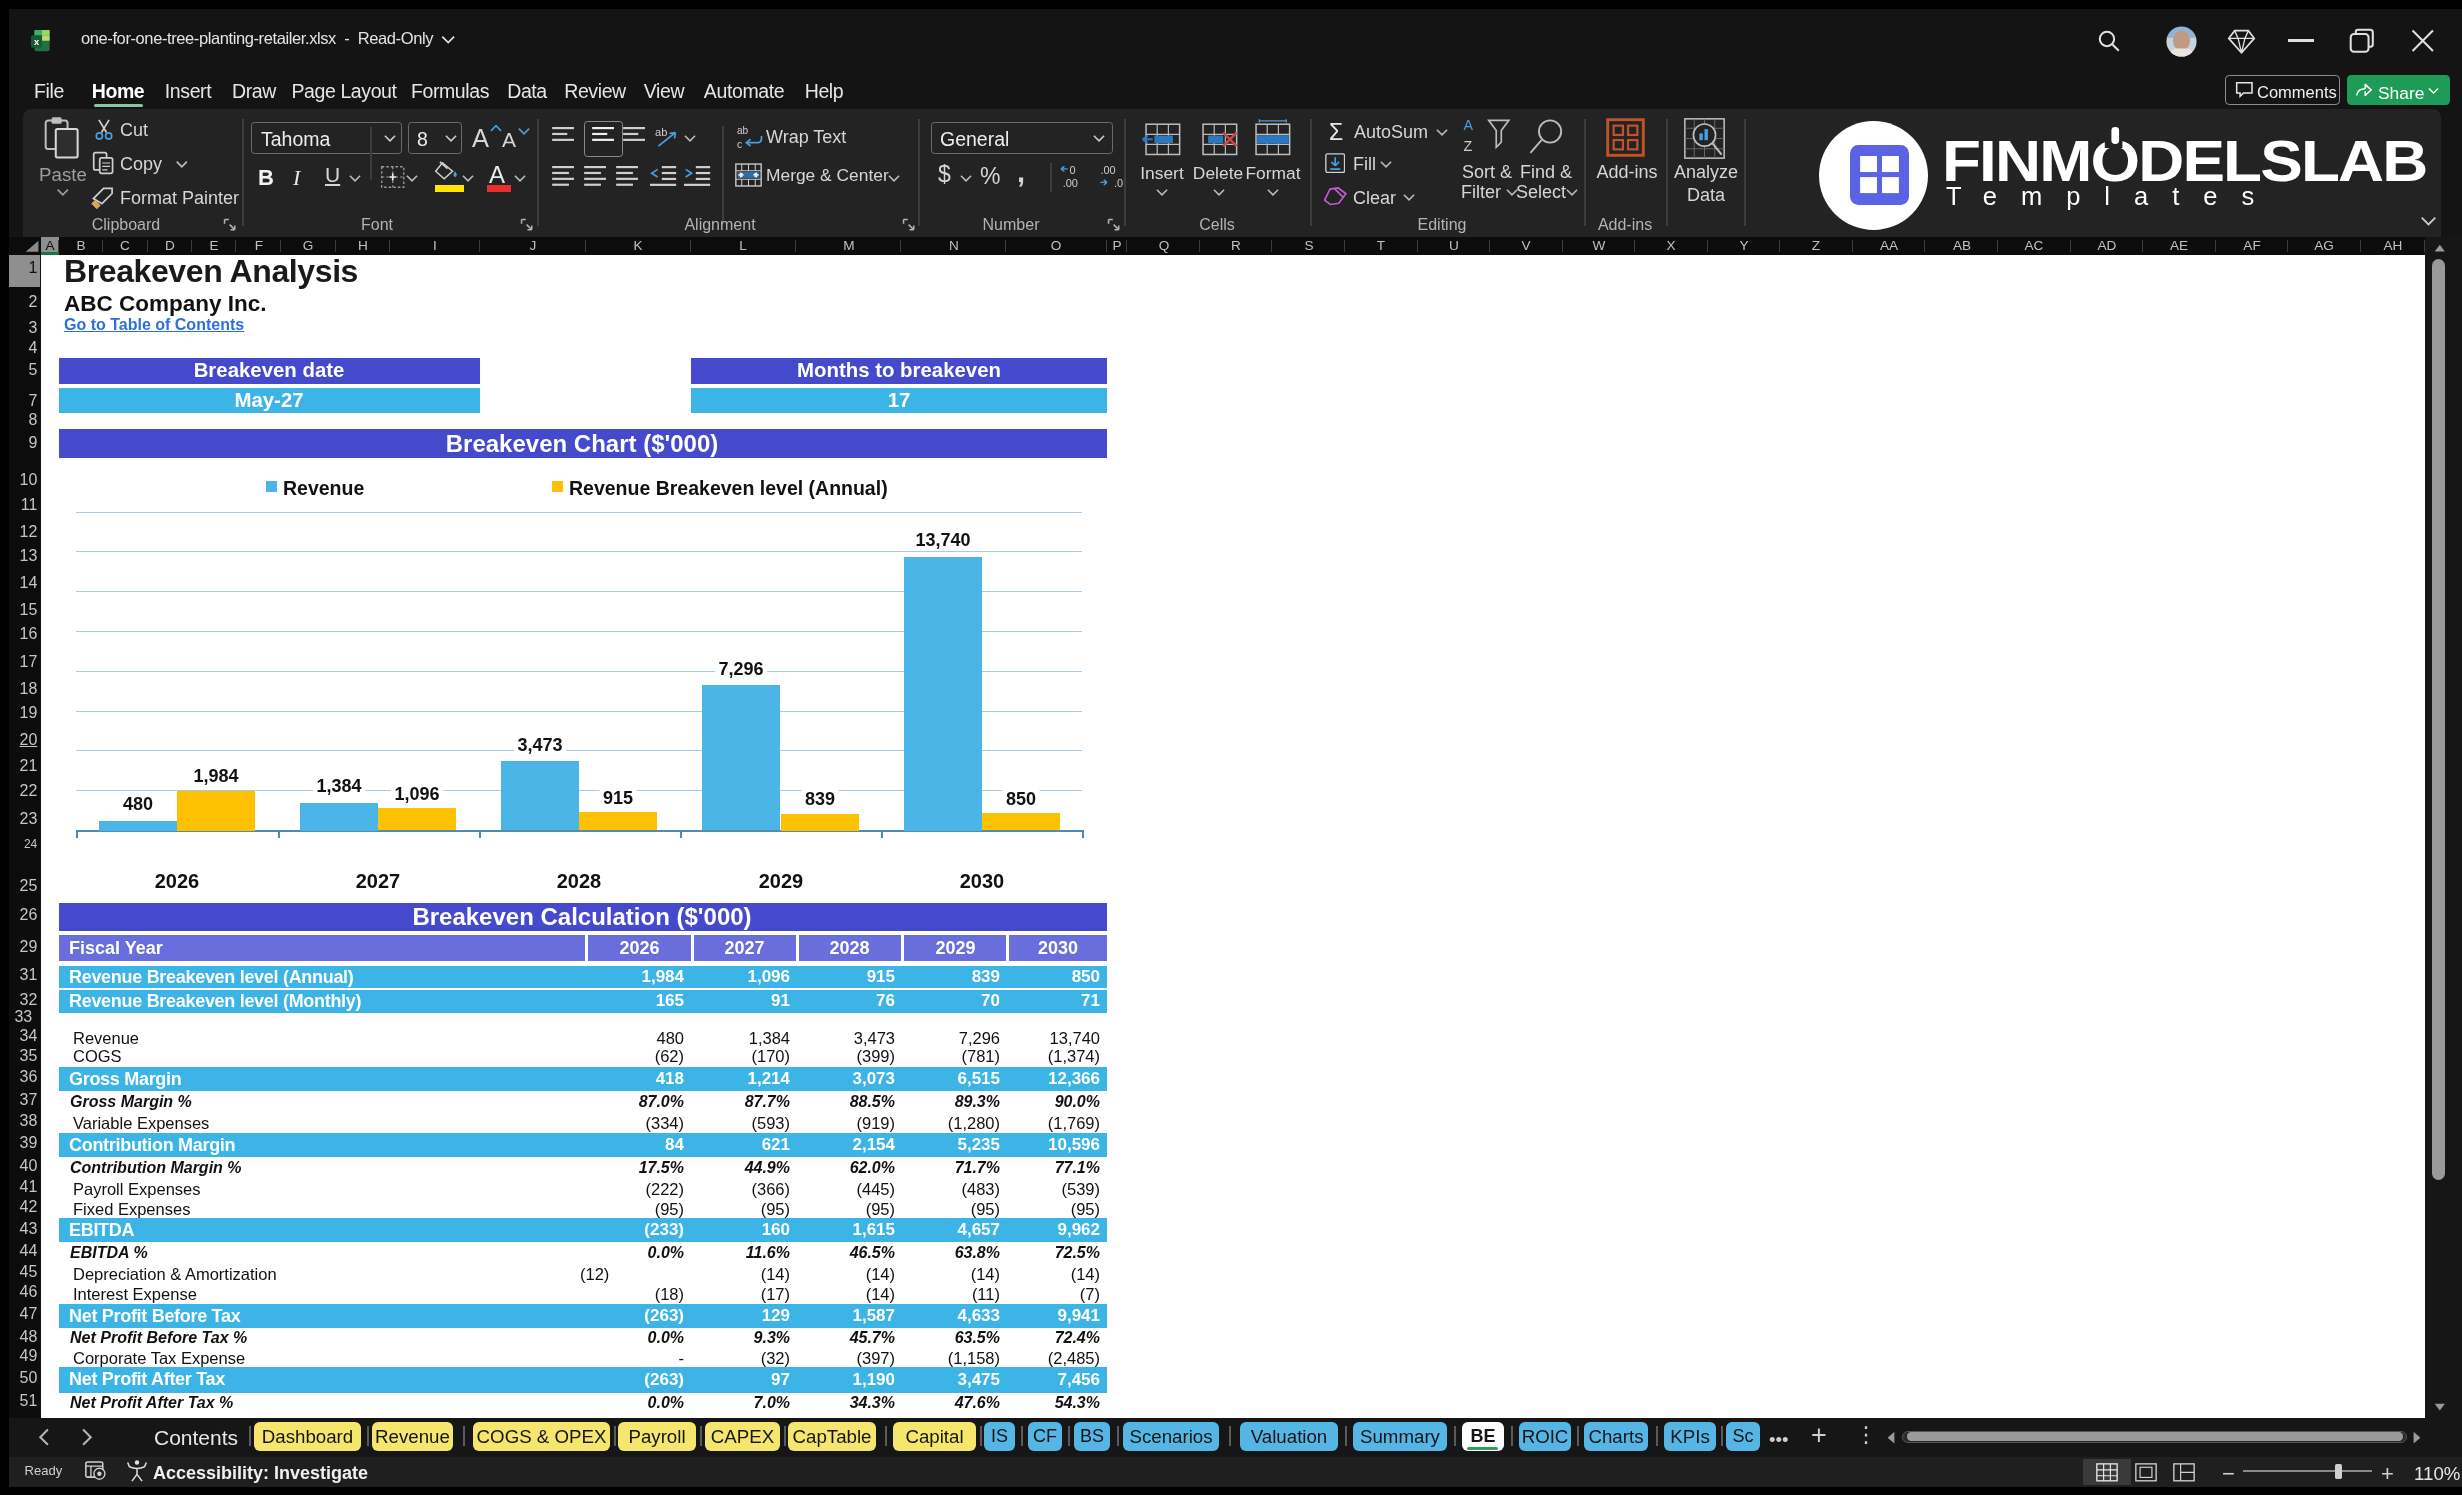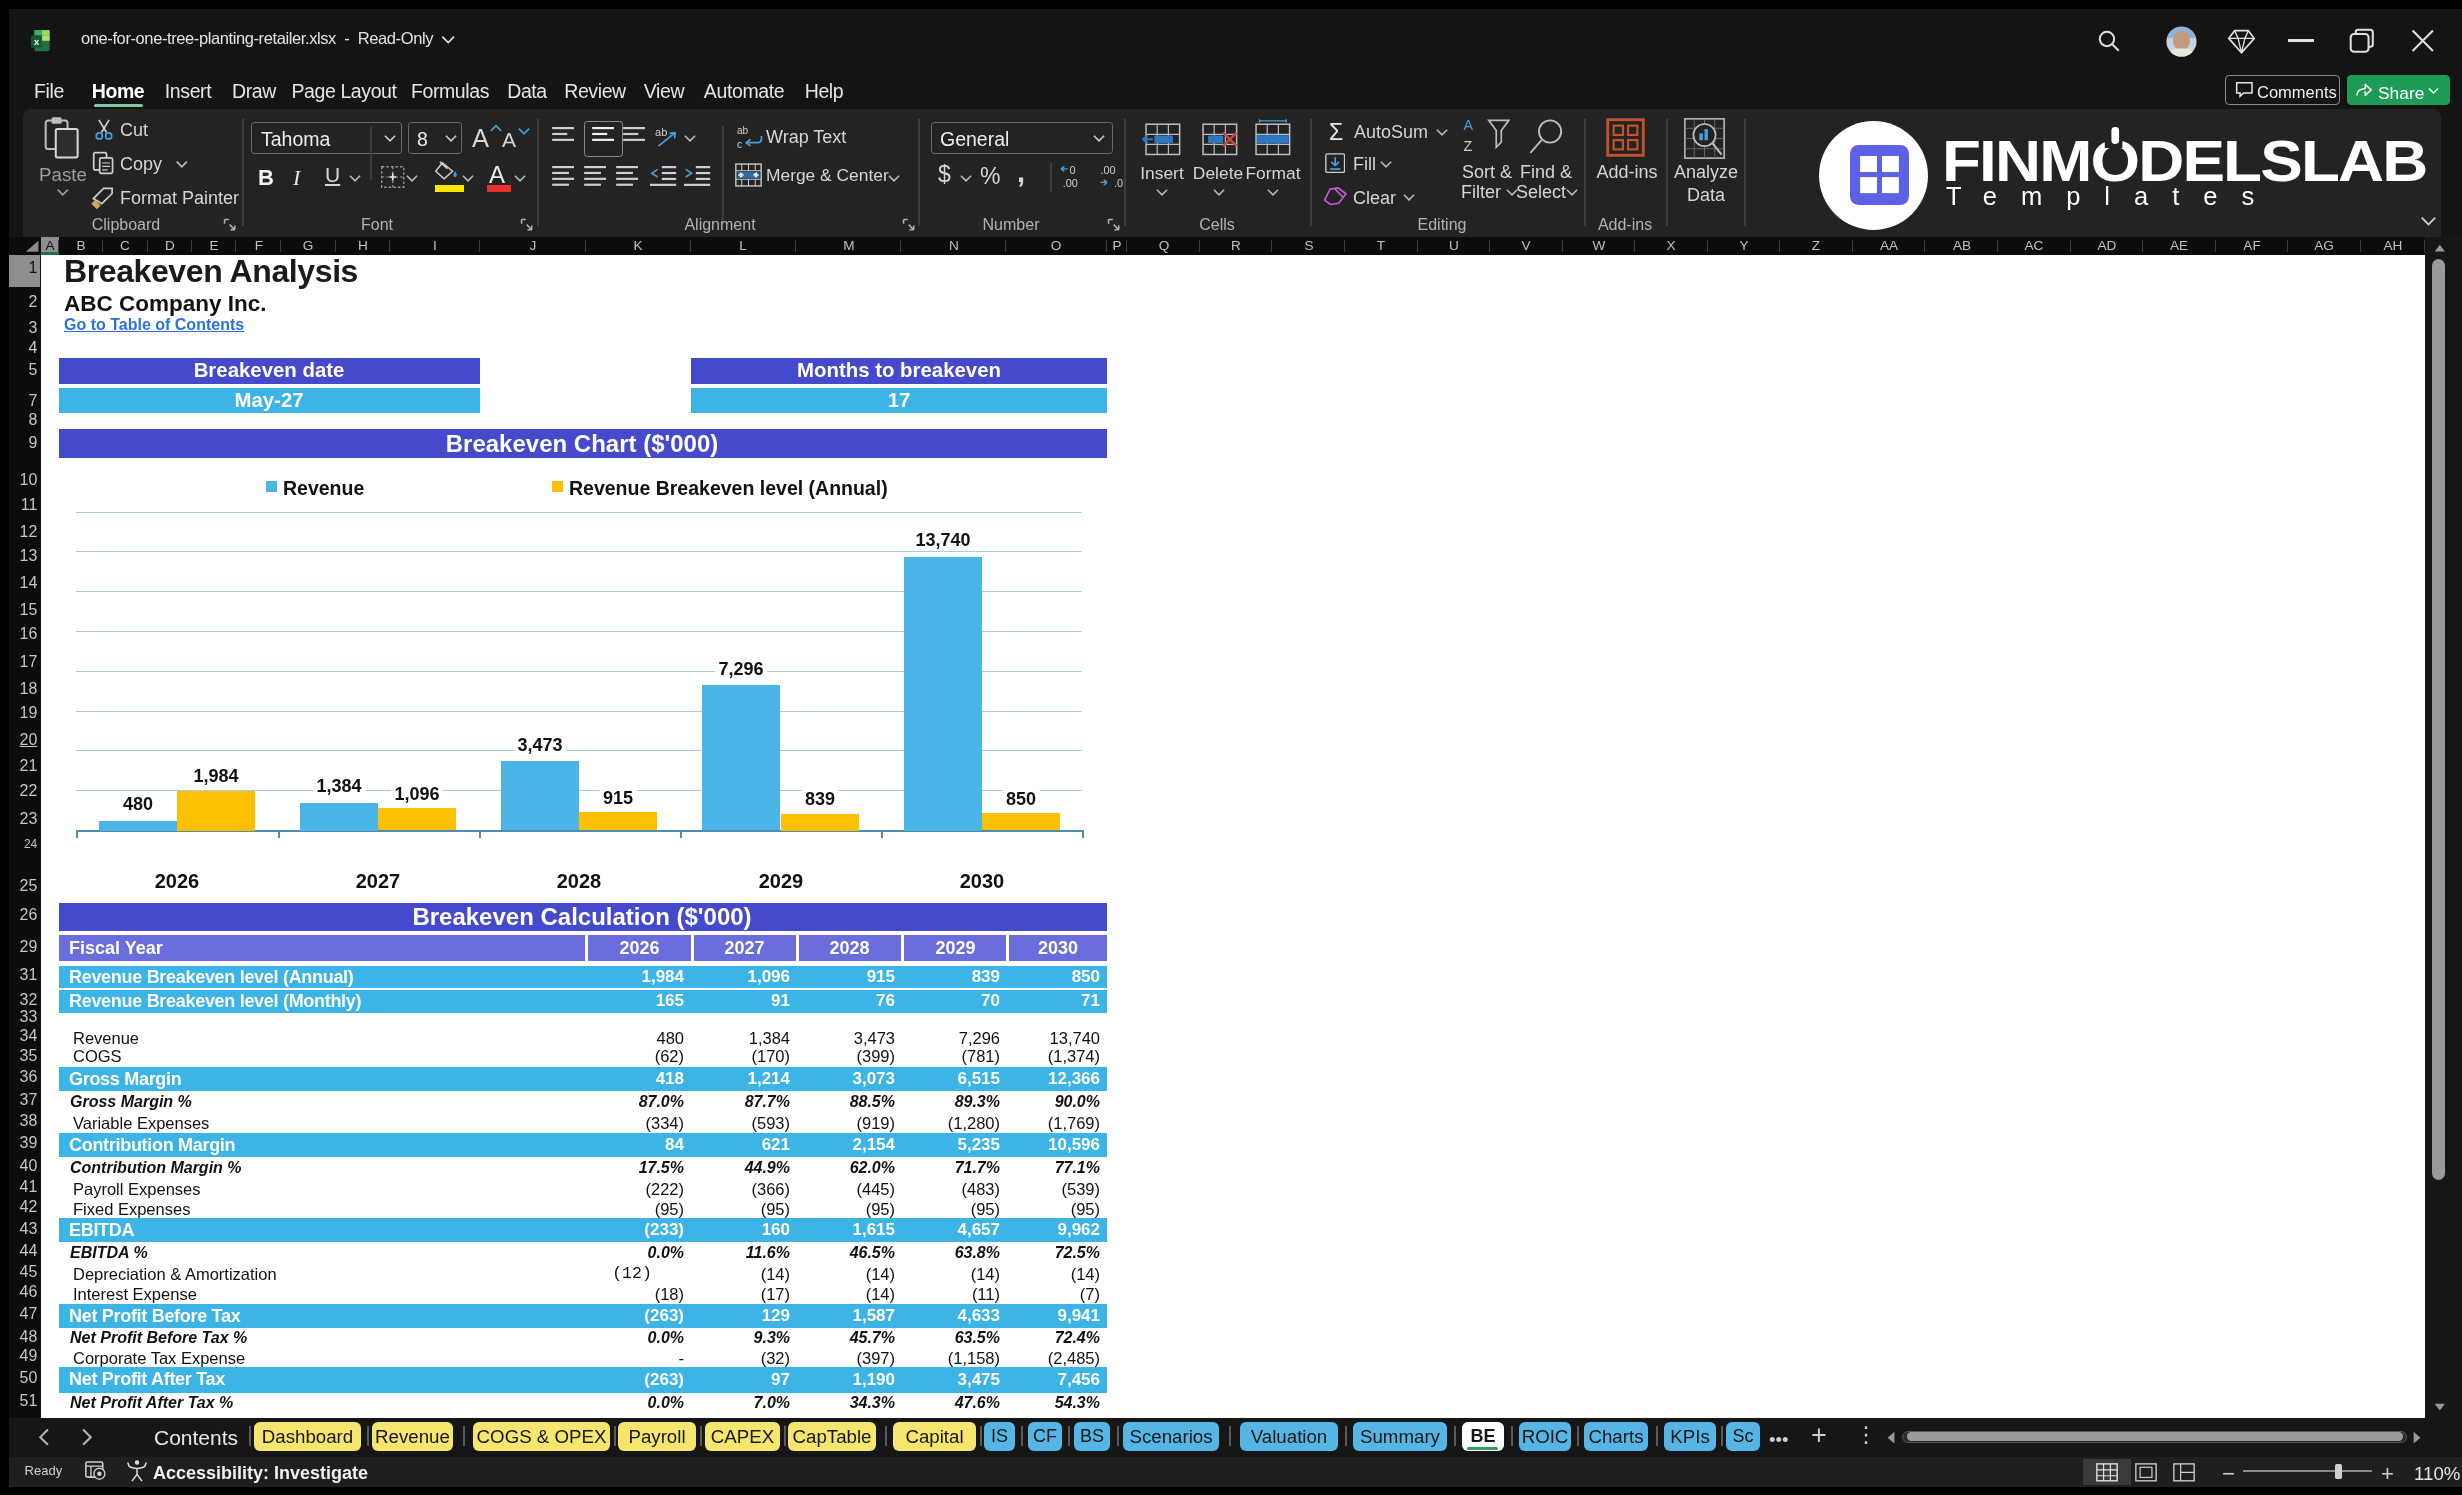--- a/index.html
+++ b/index.html
@@ -470,21 +470,21 @@
 <div style="left:9.3px;top:731px;width:28px;text-align:right;font-size:16px;color:#c6c6c6;text-decoration:underline;">20</div>
 <div style="left:9.3px;top:757px;width:28px;text-align:right;font-size:16px;color:#c6c6c6;">21</div>
 <div style="left:9.3px;top:782px;width:28px;text-align:right;font-size:16px;color:#c6c6c6;">22</div>
 <div style="left:9.3px;top:810px;width:28px;text-align:right;font-size:16px;color:#c6c6c6;">23</div>
 <div style="left:9.3px;top:837px;width:28px;text-align:right;font-size:12px;color:#c6c6c6;">24</div>
 <div style="left:9.3px;top:877px;width:28px;text-align:right;font-size:16px;color:#c6c6c6;">25</div>
 <div style="left:9.3px;top:906px;width:28px;text-align:right;font-size:16px;color:#c6c6c6;">26</div>
 <div style="left:9.3px;top:938px;width:28px;text-align:right;font-size:16px;color:#c6c6c6;">29</div>
 <div style="left:9.3px;top:966px;width:28px;text-align:right;font-size:16px;color:#c6c6c6;">31</div>
 <div style="left:9.3px;top:991px;width:28px;text-align:right;font-size:16px;color:#c6c6c6;">32</div>
-<div style="left:9.3px;top:1008px;width:28px;text-align:right;font-size:16px;color:#c6c6c6;">33</div>
+<div style="left:9.3px;top:1008px;width:28px;text-align:center;font-size:16px;color:#c6c6c6;">33</div>
 <div style="left:9.3px;top:1027px;width:28px;text-align:right;font-size:16px;color:#c6c6c6;">34</div>
 <div style="left:9.3px;top:1047px;width:28px;text-align:right;font-size:16px;color:#c6c6c6;">35</div>
 <div style="left:9.3px;top:1068px;width:28px;text-align:right;font-size:16px;color:#c6c6c6;">36</div>
 <div style="left:9.3px;top:1091px;width:28px;text-align:right;font-size:16px;color:#c6c6c6;">37</div>
 <div style="left:9.3px;top:1112px;width:28px;text-align:right;font-size:16px;color:#c6c6c6;">38</div>
 <div style="left:9.3px;top:1134px;width:28px;text-align:right;font-size:16px;color:#c6c6c6;">39</div>
 <div style="left:9.3px;top:1157px;width:28px;text-align:right;font-size:16px;color:#c6c6c6;">40</div>
 <div style="left:9.3px;top:1178px;width:28px;text-align:right;font-size:16px;color:#c6c6c6;">41</div>
 <div style="left:9.3px;top:1198px;width:28px;text-align:right;font-size:16px;color:#c6c6c6;">42</div>
 <div style="left:9.3px;top:1220px;width:28px;text-align:right;font-size:16px;color:#c6c6c6;">43</div>
@@ -645,21 +645,21 @@
 <div style="left:791px;top:1218px;width:104px;height:24px;line-height:24px;text-align:right;font-size:17px;font-weight:700;color:#fff;">1,615</div>
 <div style="left:896px;top:1218px;width:104px;height:24px;line-height:24px;text-align:right;font-size:17px;font-weight:700;color:#fff;">4,657</div>
 <div style="left:996px;top:1218px;width:104px;height:24px;line-height:24px;text-align:right;font-size:17px;font-weight:700;color:#fff;">9,962</div>
 <div style="left:70px;top:1242px;height:21.6px;line-height:21.6px;font-size:16px;font-weight:700;font-style:italic;color:#111;white-space:nowrap;">EBITDA %</div>
 <div style="left:580px;top:1242px;width:104px;height:21.6px;line-height:21.6px;text-align:right;font-size:16px;font-weight:700;font-style:italic;color:#111;">0.0%</div>
 <div style="left:686px;top:1242px;width:104px;height:21.6px;line-height:21.6px;text-align:right;font-size:16px;font-weight:700;font-style:italic;color:#111;">11.6%</div>
 <div style="left:791px;top:1242px;width:104px;height:21.6px;line-height:21.6px;text-align:right;font-size:16px;font-weight:700;font-style:italic;color:#111;">46.5%</div>
 <div style="left:896px;top:1242px;width:104px;height:21.6px;line-height:21.6px;text-align:right;font-size:16px;font-weight:700;font-style:italic;color:#111;">63.8%</div>
 <div style="left:996px;top:1242px;width:104px;height:21.6px;line-height:21.6px;text-align:right;font-size:16px;font-weight:700;font-style:italic;color:#111;">72.5%</div>
 <div style="left:73px;top:1264px;height:20px;line-height:20px;font-size:16.5px;color:#111;white-space:nowrap;">Depreciation &amp; Amortization</div>
-<div style="left:580px;top:1264px;width:104px;height:20px;line-height:20px;text-align:center;font-size:16.5px;color:#111;font-family:Liberation Mono, monospace;">(12)</div>
+<div style="left:580px;top:1264px;width:104px;height:20px;line-height:20px;text-align:left;font-size:16.5px;color:#111;">(12)</div>
 <div style="left:686px;top:1264px;width:104px;height:20px;line-height:20px;text-align:right;font-size:16.5px;color:#111;">(14)</div>
 <div style="left:791px;top:1264px;width:104px;height:20px;line-height:20px;text-align:right;font-size:16.5px;color:#111;">(14)</div>
 <div style="left:896px;top:1264px;width:104px;height:20px;line-height:20px;text-align:right;font-size:16.5px;color:#111;">(14)</div>
 <div style="left:996px;top:1264px;width:104px;height:20px;line-height:20px;text-align:right;font-size:16.5px;color:#111;">(14)</div>
 <div style="left:73px;top:1284px;height:20px;line-height:20px;font-size:16.5px;color:#111;white-space:nowrap;">Interest Expense</div>
 <div style="left:580px;top:1284px;width:104px;height:20px;line-height:20px;text-align:right;font-size:16.5px;color:#111;">(18)</div>
 <div style="left:686px;top:1284px;width:104px;height:20px;line-height:20px;text-align:right;font-size:16.5px;color:#111;">(17)</div>
 <div style="left:791px;top:1284px;width:104px;height:20px;line-height:20px;text-align:right;font-size:16.5px;color:#111;">(14)</div>
 <div style="left:896px;top:1284px;width:104px;height:20px;line-height:20px;text-align:right;font-size:16.5px;color:#111;">(11)</div>
 <div style="left:996px;top:1284px;width:104px;height:20px;line-height:20px;text-align:right;font-size:16.5px;color:#111;">(7)</div>

